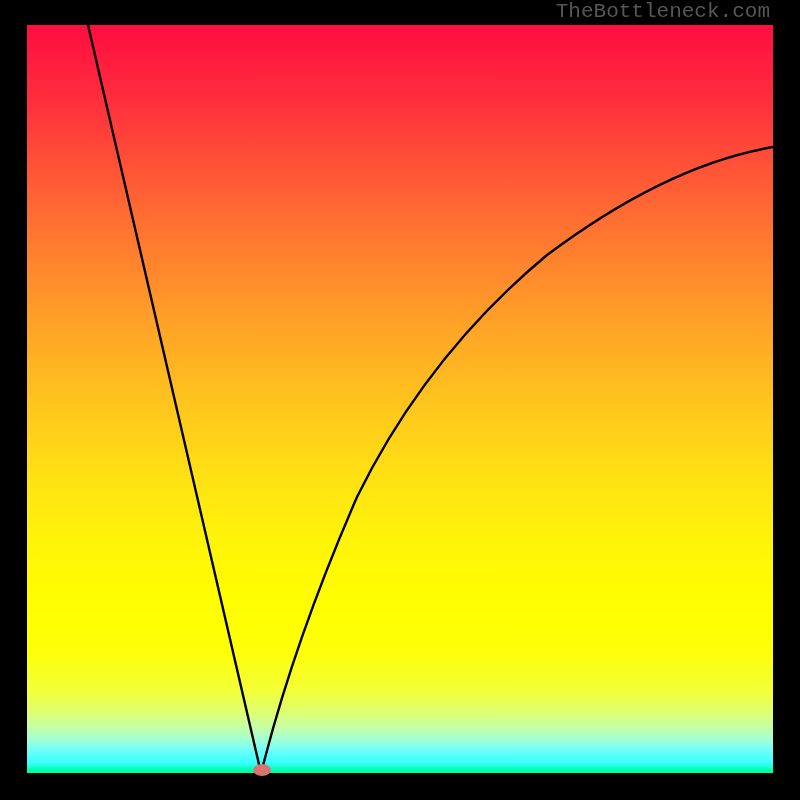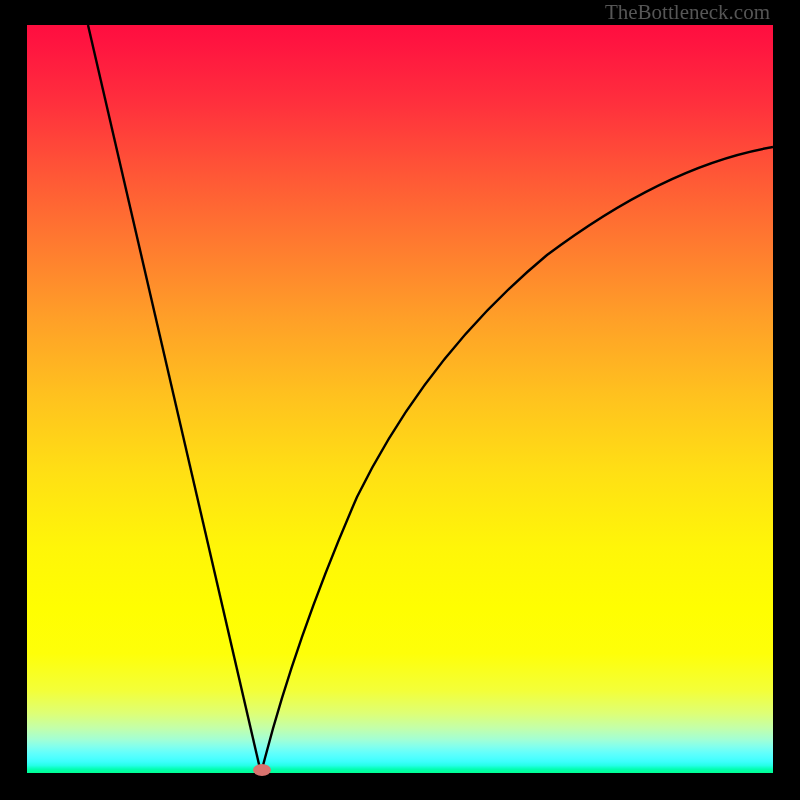--- a/index.html
+++ b/index.html
@@ -47,21 +47,21 @@
       #3cfffb 98.5%,
       #25ffe7 99%,
       #02ffb1 99.5%,
       #00ff93 100%
     );
   }
   .watermark {
     position: absolute;
     top: 0px;
     right: 30px;
-    font-family: Liberation Serif, serif;
+    font-family: Liberation Mono, monospace;
     font-size: 21px;
     color: #565656;
     font-weight: 500;
   }
   svg.curve {
     position: absolute;
     left: 0;
     top: 0;
     width: 100%;
     height: 100%;

